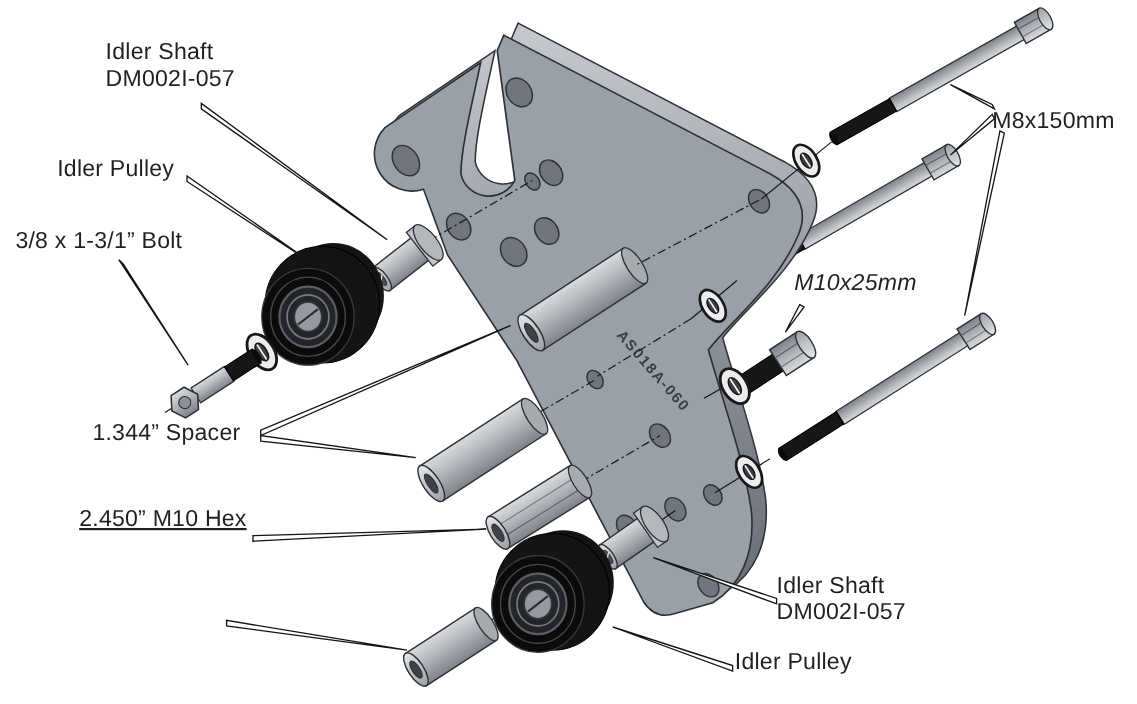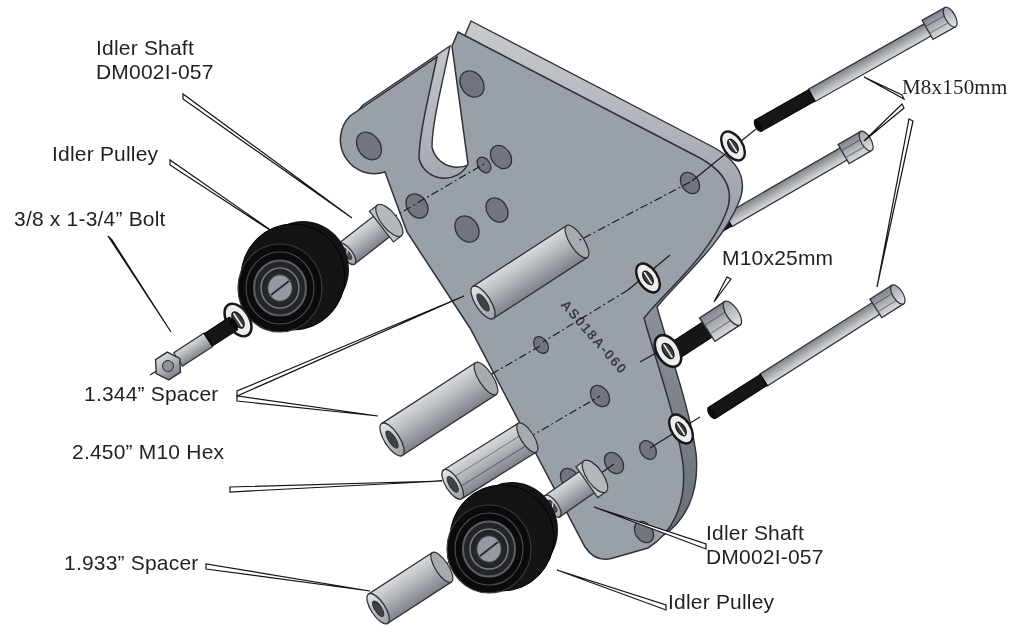--- a/index.html
+++ b/index.html
@@ -245,27 +245,26 @@
     <polygon points="706,544 706,549 594,507"></polygon>
     <polygon points="666,605 666,610 557,570"></polygon>
   </g>
 </svg>
 
 <div class="lbl center" style="left:96px;top:36px;width:190px;">
   <div>Idler Shaft</div>
   <div>DM002I-057</div>
 </div>
 <div class="lbl center" style="left:52px;top:142px;width:130px;">Idler Pulley</div>
-<div class="lbl center" style="left:14px;top:207px;width:180px;">3/8 x 1-3/4” Bolt</div>
+<div class="lbl center" style="left:14px;top:207px;width:180px;">3/8 x 1-3/1” Bolt</div>
 <div class="lbl center" style="left:84px;top:382px;width:155px;">1.344” Spacer</div>
-<div class="lbl center" style="left:72px;top:440px;width:180px;">
+<div class="lbl center" style="left:72px;top:460px;width:180px;text-decoration:underline;">
   <div>2.450” M10 Hex</div>
 </div>
-<div class="lbl center" style="left:64px;top:551px;width:145px;">1.933” Spacer</div>
-<div class="lbl" style="left:902px;top:76px;font-family:Liberation Serif, serif;">M8x150mm</div>
-<div class="lbl" style="left:722px;top:246px;">M10x25mm</div>
+<div class="lbl" style="left:902px;top:98px;">M8x150mm</div>
+<div class="lbl" style="left:722px;top:246px;font-style:italic;">M10x25mm</div>
 <div class="lbl center" style="left:706px;top:521px;width:172px;">
   <div>Idler Shaft</div>
   <div>DM002I-057</div>
 </div>
 <div class="lbl" style="left:668px;top:590px;">Idler Pulley</div>
 
 </div>
 
 </body></html>

